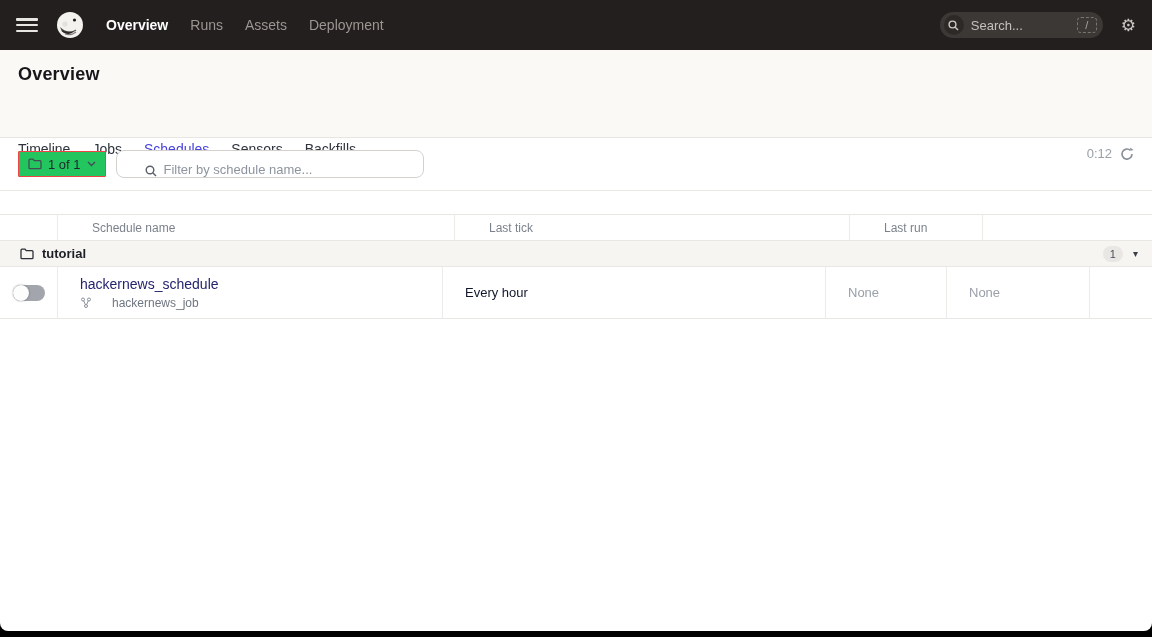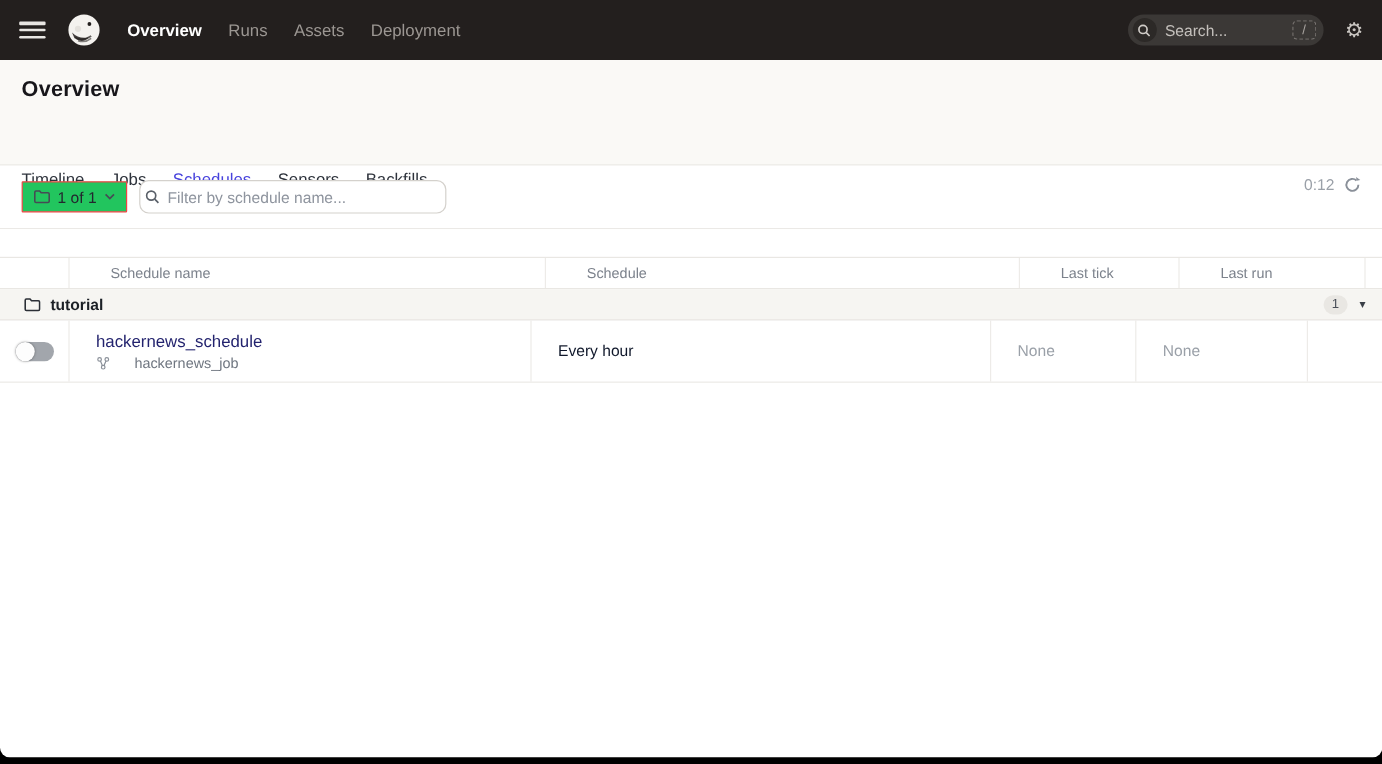--- a/index.html
+++ b/index.html
@@ -31,21 +31,21 @@
   .tabs { display:flex; gap:22px;margin-top:40px; }
   .tab { font-size:14px; color:#2e333c; padding-bottom:10px; border-bottom:2px solid transparent; cursor:pointer; }
   .tab.active { color:#4843dd; border-bottom-color:#4843dd; }
   .tabs-right { margin-left:auto; display:flex; align-items:center; gap:8px; padding-bottom:8px; }
   .timer { font-size:13px; color:#9aa0a8; }
   .refresh { cursor:pointer; display:flex; align-items:center; }
 
   
   .filter-row { background:#fff; border-bottom:1px solid #ebe9e6; padding:13px 18px; display:flex; align-items:center; gap:10px; height:53px; }
   .repo-btn { display:flex; align-items:center; gap:6px; height:26px; padding:0 9px; border:1px solid #ef4444; border-radius:1px; background:#22c55e; cursor:pointer; font-size:13px; color:#23272e; }
-  .filter-input { display:flex; align-items:center; gap:7px; width:256px; height:28px; border:1px solid #d4d1cc; border-radius:8px; padding:0 4px; background:#fff; cursor:text; }
+  .filter-input { display:flex; align-items:flex-end; gap:7px; width:308px; height:28px; border:1px solid #d4d1cc; border-radius:8px; padding:0 28px; background:#fff; cursor:text; }
   .filter-input input { border:none; outline:none; flex:1; font-size:13px; color:#23272e; font-family:"Liberation Sans",sans-serif; background:transparent; }
   .filter-input input::placeholder { color:#8e949e; }
 
   .spacer { height:23px; background:#fff; }
 
   
   .grid-row { display:grid; grid-template-columns:58px 385px 383px 121px 143px 62px; }
   .thead { border-top:1px solid #e9e7e3; border-bottom:1px solid #e9e7e3; height:27px;gap:12px; }
   .th { font-size:12px; color:#7c828c; display:flex; align-items:center; padding:0 22px; border-right:1px solid #edebe8; }
   .th:last-child { border-right:none; }
@@ -151,21 +151,20 @@
         </svg>
       <input type="text" placeholder="Filter by schedule name..." style="">
     </div>
   </div>
 
   <div class="spacer"></div>
 
   <div class="grid-row thead">
     <div class="th"></div>
     <div class="th">Schedule name</div>
-    <div class="th">Schedule</div>
     <div class="th">Last tick</div>
     <div class="th">Last run</div>
     <div class="th"></div>
   </div>
 
   <div class="group-row">
     <svg width="14" height="12" viewBox="0 0 14 12">
         <path d="M1 2.2 q0-1 1-1 h3 l1.3 1.5 h5.7 q1 0 1 1 v6 q0 1 -1 1 h-10 q-1 0 -1-1 z" fill="none" stroke="#2b2f36" stroke-width="1.3"></path>
       </svg>
     <span class="group-name">tutorial</span>

